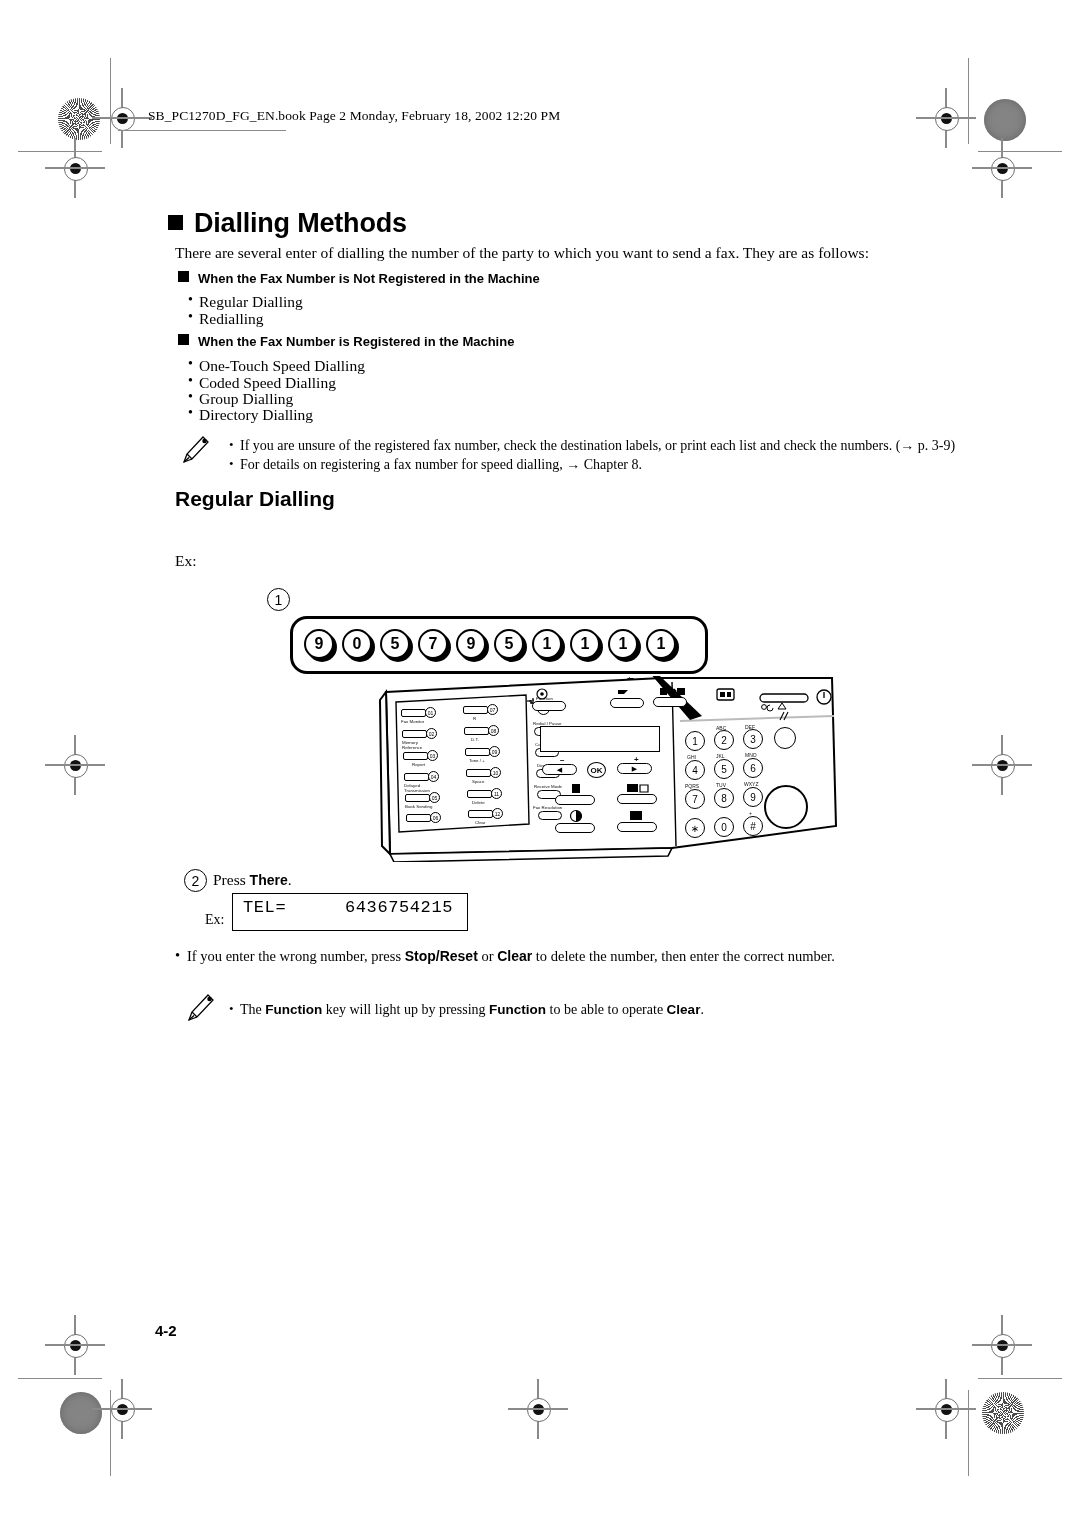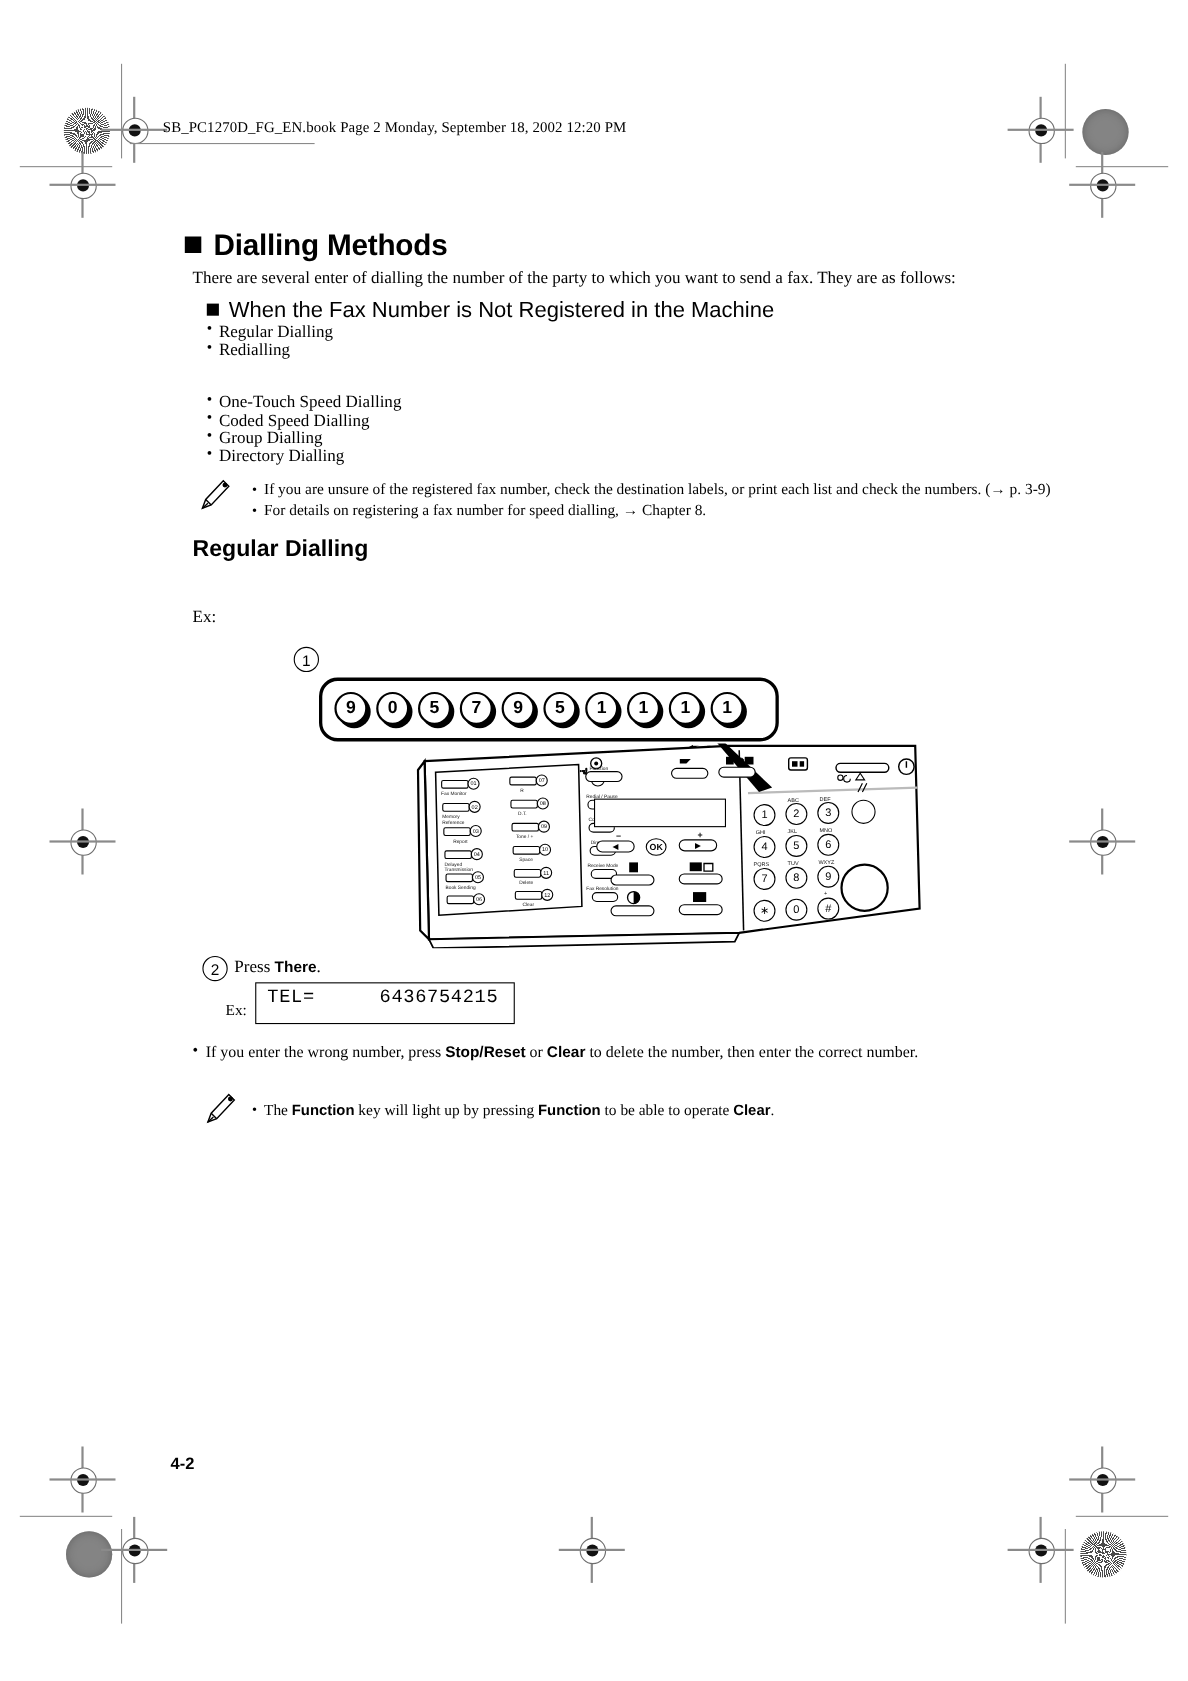--- a/index.html
+++ b/index.html
@@ -33,22 +33,22 @@
   .hdr-rule{position:absolute;left:118px;top:130px;width:168px;height:1.3px;background:#8a8a8a;}
 
   
   .h1{position:absolute;left:168px;top:208px;font-family:"Liberation Sans",sans-serif;
       font-weight:bold;font-size:27px;letter-spacing:-.2px;}
   .h1 .sq{display:inline-block;width:15px;height:15px;background:#000;
       margin-right:11px;vertical-align:2px;}
 
   .intro{position:absolute;left:175px;top:244px;font-size:15.5px;}
 
-  .h2{position:absolute;font-family:"Liberation Sans",sans-serif;font-weight:normal;
-      font-size:20px;left:188px;}
+  .h2{position:absolute;font-family:"Liberation Sans",sans-serif;font-weight:bold;
+      font-size:13px;left:178px;}
   .h2 .sq{display:inline-block;width:11px;height:11px;background:#000;
       margin-right:9px;vertical-align:1px;}
   .h2-a{top:271px;}
   .h2-b{top:334px;}
 
   .bul{position:absolute;font-size:15.5px;left:199px;}
   .bul::before{content:"\2022";position:absolute;left:-11px;top:-1px;font-size:14px;}
 
   .h3{position:absolute;left:175px;top:487px;font-family:"Liberation Sans",sans-serif;
       font-weight:bold;font-size:21px;}
@@ -175,34 +175,37 @@
   <div class="reg-cross" style="left:929px;top:1392px;">
       <div class="ring"></div>
       <div class="dot"></div>
     </div>
   <div class="reg-cross" style="left:521px;top:1392px;">
       <div class="ring"></div>
       <div class="dot"></div>
     </div>
 
   <div class="hdr-rule"></div>
-  <div class="hdr-text">SB_PC1270D_FG_EN.book  Page 2  Monday, September 18, 2002  12:20 PM</div>
+  <div class="hdr-text">SB_PC1270D_FG_EN.book  Page 2  Monday, February 18, 2002  12:20 PM</div>
 
   <div class="h1">
     <span class="sq"></span><span>Dialling Methods</span>
   </div>
 
   <div class="intro">There are several enter of dialling the number of the party to which you want to send a fax. They are as follows:</div>
 
   <div class="h2 h2-a">
     <span class="sq"></span><span>When the Fax Number is Not Registered in the Machine</span>
   </div>
   <div class="bul" style="top:293px;">Regular Dialling</div>
   <div class="bul" style="top:310px;">Redialling</div>
 
+  <div class="h2 h2-b">
+    <span class="sq"></span><span>When the Fax Number is Registered in the Machine</span>
+  </div>
   <div class="bul" style="top:357px;">One-Touch Speed Dialling</div>
   <div class="bul" style="top:374px;">Coded Speed Dialling</div>
   <div class="bul" style="top:390px;">Group Dialling</div>
   <div class="bul" style="top:406px;">Directory Dialling</div>
 
   <div class="note" style="left:178px;top:430px;width:760px;">
     <div class="pencil" style="left:0;top:2px;">
       <svg width="34" height="34" viewBox="0 0 34 34">
         <g fill="none" stroke="#000" stroke-width="1.3">
           <path d="M6 30 L9 22 L25 5 L30 10 L14 27 Z"></path>

